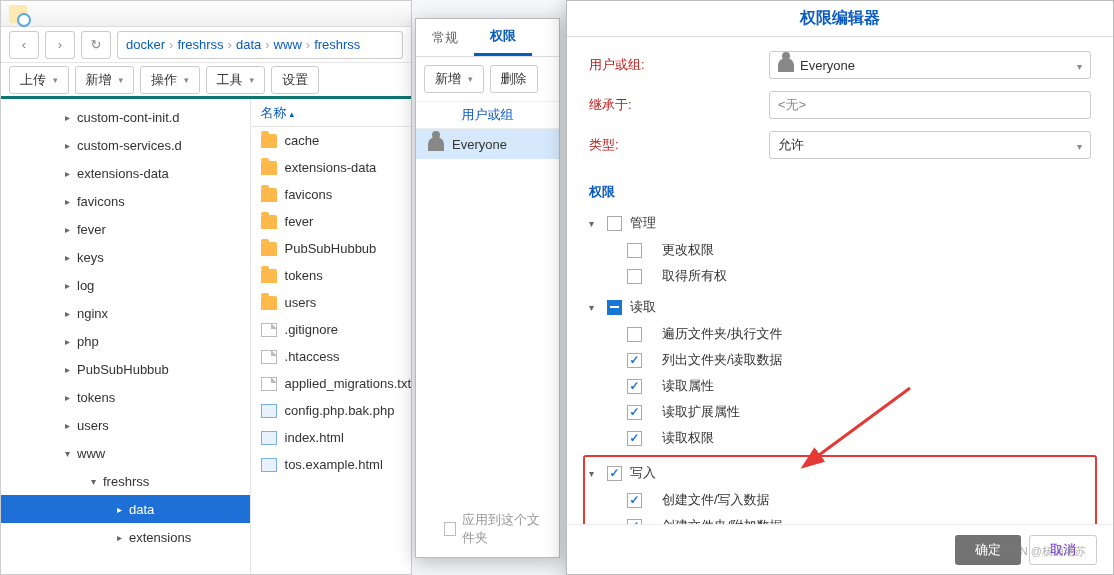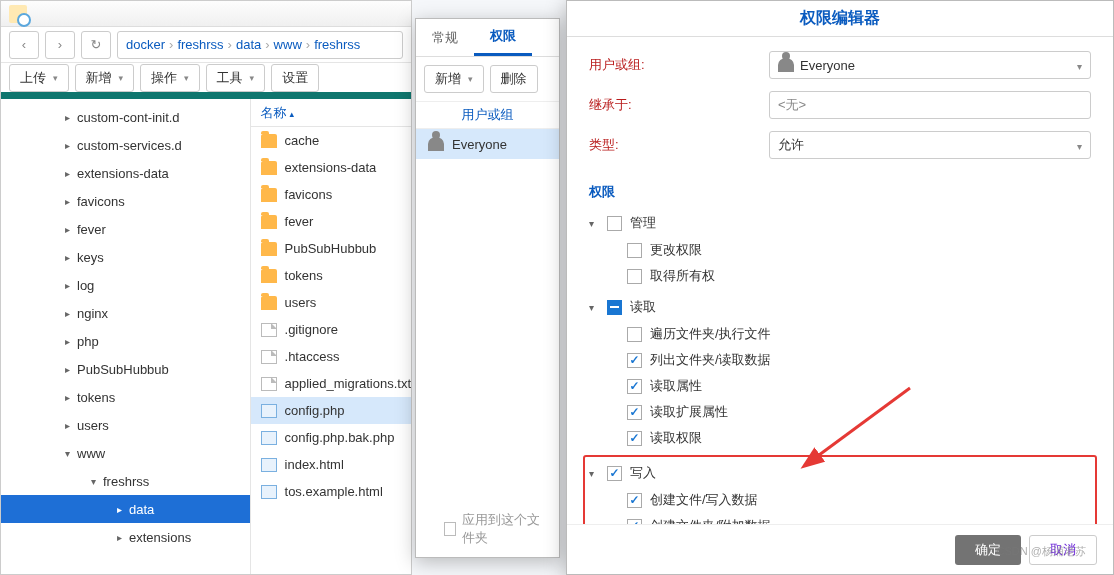--- a/index.html
+++ b/index.html
@@ -10,21 +10,21 @@
 .titlebar { height: 26px; background: linear-gradient(#fdfdfd,#f0f0f0); border-bottom: 1px solid #ddd; display: flex; align-items: center; padding-left: 8px; gap: 6px; }
 .search-logo { width: 18px; height: 18px; background: #ffe9b3; border-radius: 2px; position: relative; }
 .search-logo::after { content: ""; position: absolute; right: -4px; bottom: -4px; width: 10px; height: 10px; border: 2px solid #5aa7dd; border-radius: 50%; background: #fff; }
 
 .toolbar1 { height: 36px; display: flex; align-items: center; gap: 6px; padding: 0 8px; border-bottom: 1px solid #e5e5e5; }
 .nav-btn { width: 30px; height: 28px; border: 1px solid #ccc; background: #fff; border-radius: 3px; display: flex; align-items: center; justify-content: center; color: #888; cursor: pointer; }
 .path { flex: 1; height: 28px; border: 1px solid #ccc; border-radius: 3px; display: flex; align-items: center; padding: 0 8px; overflow: hidden; white-space: nowrap; color: #444; }
 .path .seg { color: #0a5bbf; cursor: pointer; }
 .path .sep { color: #aaa; padding: 0 4px; }
 
-.toolbar2 { height: 36px; display: flex; align-items: center; gap: 6px; padding: 0 8px; border-bottom: 7px solid #0f766e; }
+.toolbar2 { height: 36px; display: flex; align-items: center; gap: 6px; padding: 0 8px; border-bottom: 3px solid #0f766e; }
 .tbtn { height: 28px; padding: 0 10px; border: 1px solid #ccc; background: #fff; border-radius: 3px; display: flex; align-items: center; gap: 4px; color: #333; cursor: pointer; }
 .caret::after { content: "▾"; font-size: 9px; color: #888; margin-left: 3px; }
 
 .body { display: flex; height: calc(100% - 98px); }
 .tree { width: 250px; border-right: 1px solid #e5e5e5; overflow: auto; padding: 4px 0; }
 .tree-item { display: flex; align-items: center; height: 28px; padding-left: 12px; cursor: pointer; white-space: nowrap; }
 .tree-item.depth1 { padding-left: 64px; }
 .tree-item.depth2 { padding-left: 90px; }
 .tree-item.depth3 { padding-left: 116px; }
 .tree-item .tw { width: 12px; color: #666; font-size: 10px; }
@@ -66,21 +66,21 @@
 .form-row label { width: 180px; color: #b91c1c; }
 .sel-box { flex: 1; height: 28px; border: 1px solid #ccc; border-radius: 3px; display: flex; align-items: center; padding: 0 8px; justify-content: space-between; cursor: pointer; }
 .sel-box .dd::after { content: "▾"; color: #888; font-size: 10px; }
 .sel-box .usr { display: flex; align-items: center; gap: 6px; }
 
 .sect { padding: 0 22px; color: #0a5bbf; font-weight: 600; margin: 6px 0 8px; }
 .perm-tree { padding: 0 22px; overflow: auto; flex: 1; }
 .pt-group { margin-bottom: 4px; }
 .pt-head { display: flex; align-items: center; height: 28px; gap: 8px; }
 .pt-tw { width: 10px; color: #666; font-size: 10px; cursor: pointer; }
-.pt-item { display: flex; align-items: center; height: 26px; padding-left: 38px; gap: 8px; }
+.pt-item { display: flex; align-items: center; height: 26px; padding-left: 38px; gap: 20px; }
 .cb { width: 15px; height: 15px; border: 1px solid #aaa; background: #fff; display: flex; align-items: center; justify-content: center; }
 .cb.checked::after { content: "✓"; color: #1976d2; font-weight: bold; font-size: 12px; }
 .cb.partial { background: #1976d2; border-color: #1976d2; position: relative; }
 .cb.partial::after { content: ""; width: 9px; height: 2px; background: #fff; }
 
 .highlight { border: 2px solid #e53935; border-radius: 3px; margin: 2px -6px; padding: 2px 4px; }
 
 .perm-foot { height: 50px; border-top: 1px solid #eee; display: flex; align-items: center; justify-content: flex-end; padding: 0 16px; gap: 8px; }
 .btn-primary { height: 30px; padding: 0 20px; background: #737373; color: #fff; border: none; border-radius: 3px; cursor: pointer; }
 .btn-default { height: 30px; padding: 0 20px; background: #fff; color: #6d28d9; border: 1px solid #ccc; border-radius: 3px; cursor: pointer; }
@@ -226,24 +226,20 @@
             <span>.gitignore</span>
           </div>
           <div class="frow">
             <div class="fic file"></div>
             <span>.htaccess</span>
           </div>
           <div class="frow">
             <div class="fic file"></div>
             <span>applied_migrations.txt</span>
           </div>
-          <div class="frow sel">
-            <div class="fic code"></div>
-            <span>config.php</span>
-          </div>
           <div class="frow">
             <div class="fic code"></div>
             <span>config.php.bak.php</span>
           </div>
           <div class="frow">
             <div class="fic code"></div>
             <span>index.html</span>
           </div>
           <div class="frow">
             <div class="fic code"></div>

